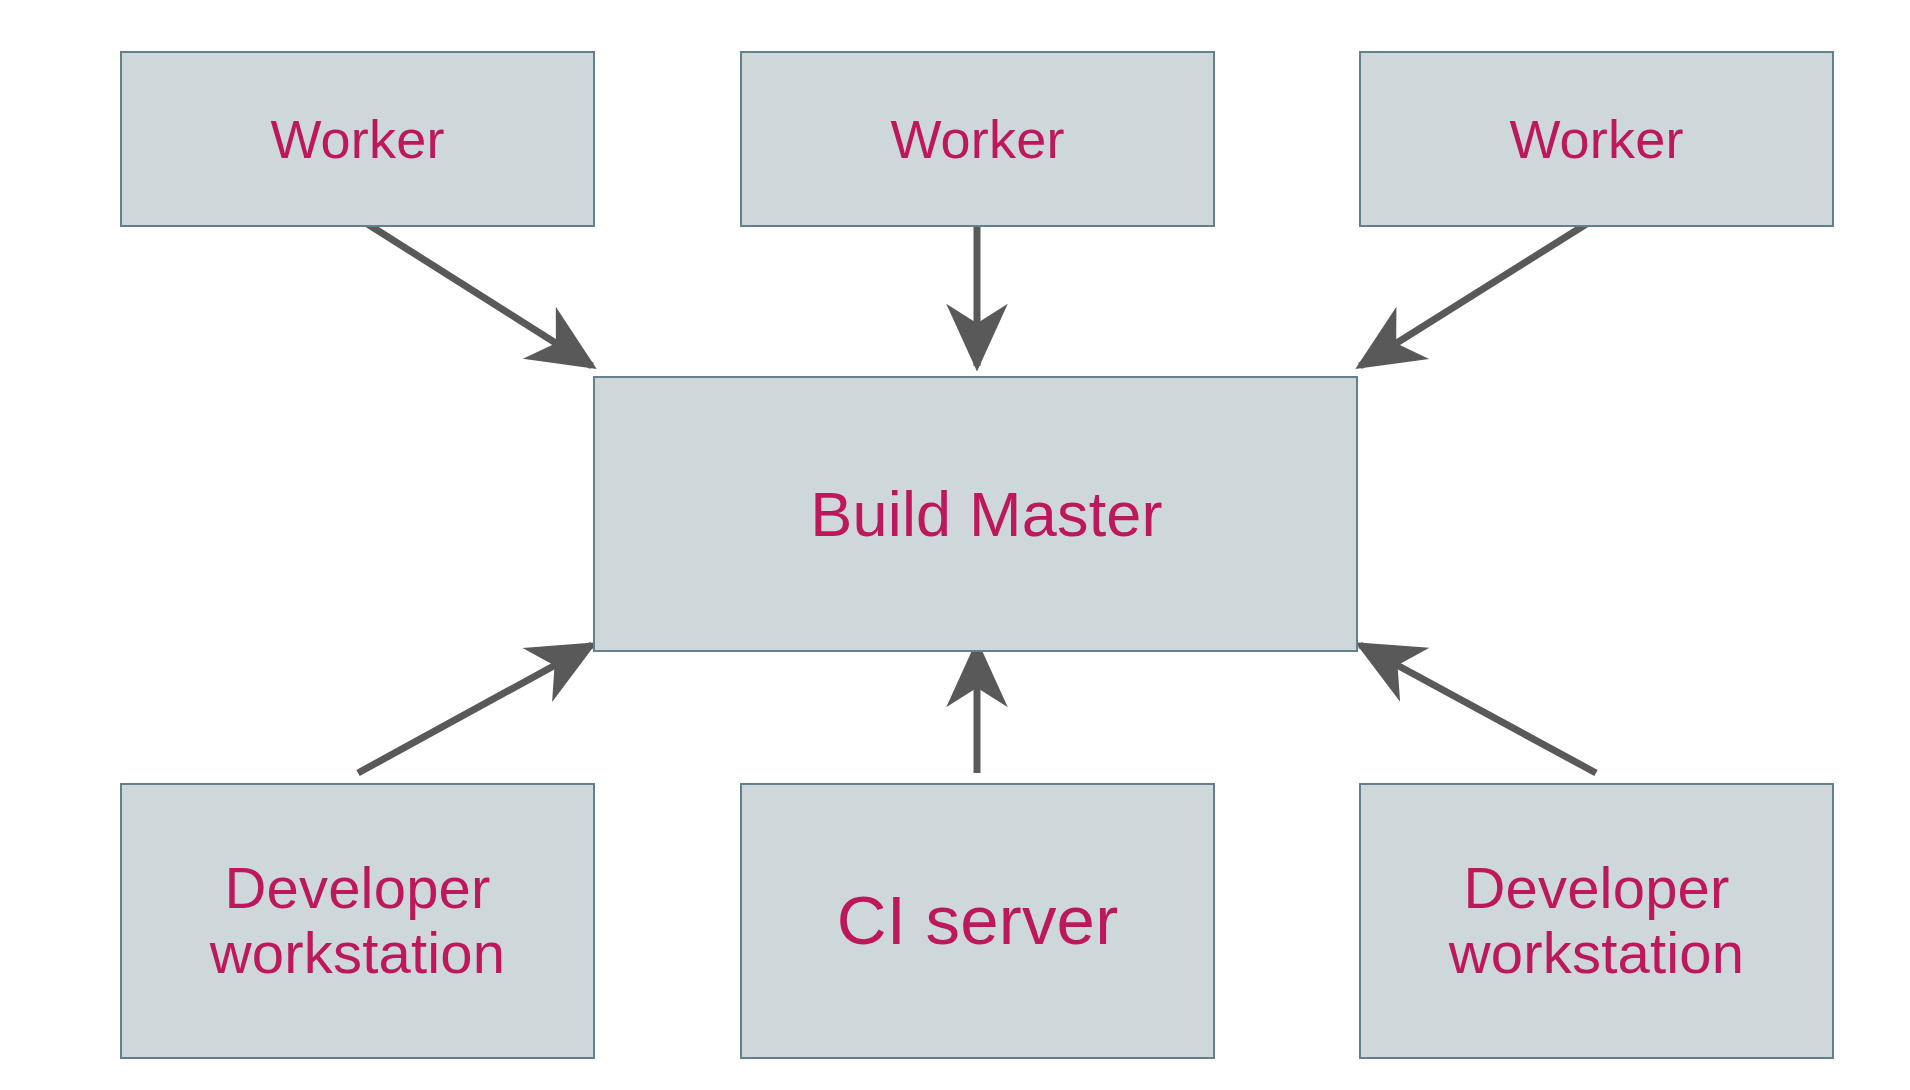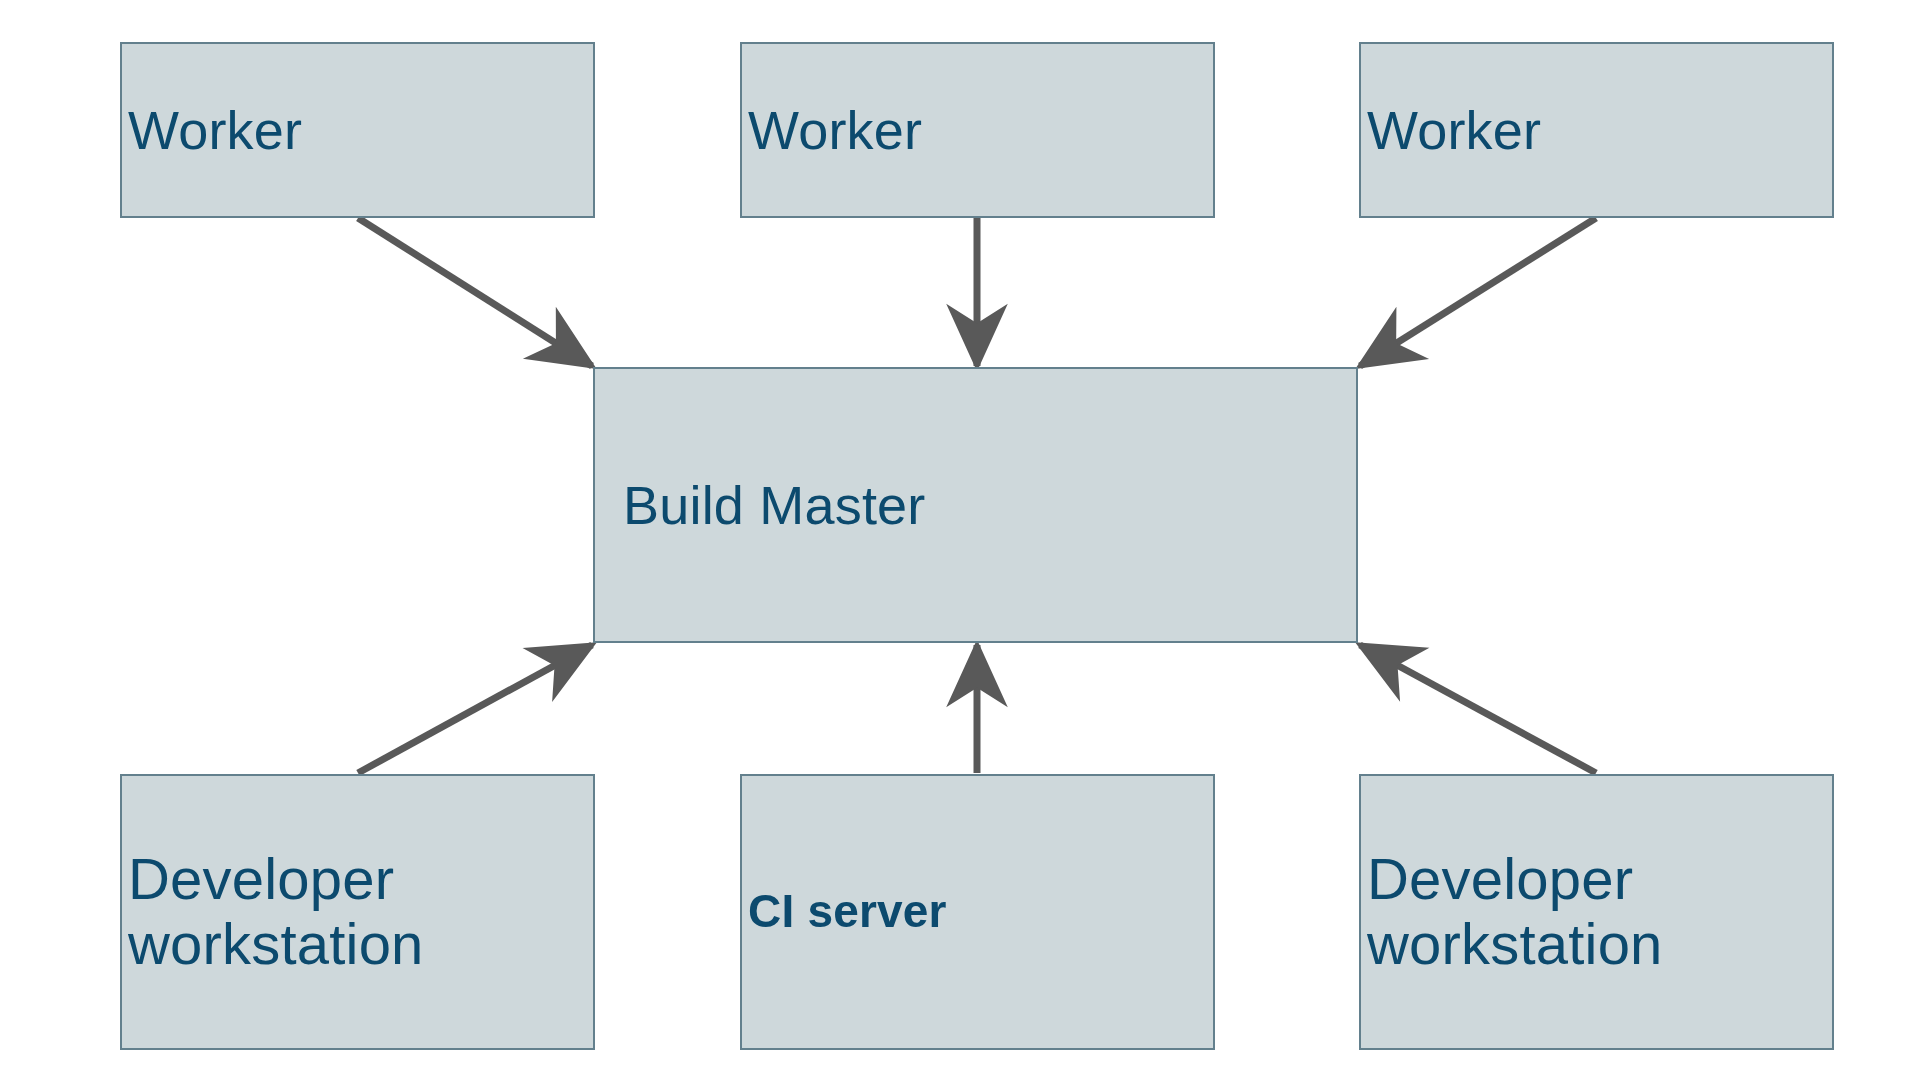--- a/index.html
+++ b/index.html
@@ -24,35 +24,36 @@
     pointer-events: none;
   }
   .node {
     position: absolute;
     box-sizing: border-box;
     background: #ced8db;
     border: 2px solid #63808d;
     display: flex;
     align-items: center;
     justify-content: center;
-    text-align: left;
-    color: #0c4a6e;
+    text-align: center;
+    color: #be185d;
     line-height: 1.12;
     letter-spacing: 0.2px;
     white-space: pre-line;
+    margin-top: 9px;
   }
   .node-label {
     display: block;
     width: 100%;
     padding: 0 6px;
     box-sizing: border-box;
   }
   .size-worker   { font-size: 54px; }
-  .size-master   { font-size: 54px; padding-left: 22px; }
-  .size-ci       { font-size: 46px; font-weight: bold; }
+  .size-master   { font-size: 63px; padding-left: 22px; }
+  .size-ci       { font-size: 69px; }
   .size-dev      { font-size: 58px; }
 </style>
 </head>
 <body>
 
 <div id="canvas">
 
   <svg class="edges" viewBox="0 0 1910 1090" width="1910" height="1090" xmlns="http://www.w3.org/2000/svg">
     <defs>
       <marker id="arrowhead" markerWidth="12" markerHeight="12" refX="9.2" refY="5" orient="auto" markerUnits="strokeWidth">

